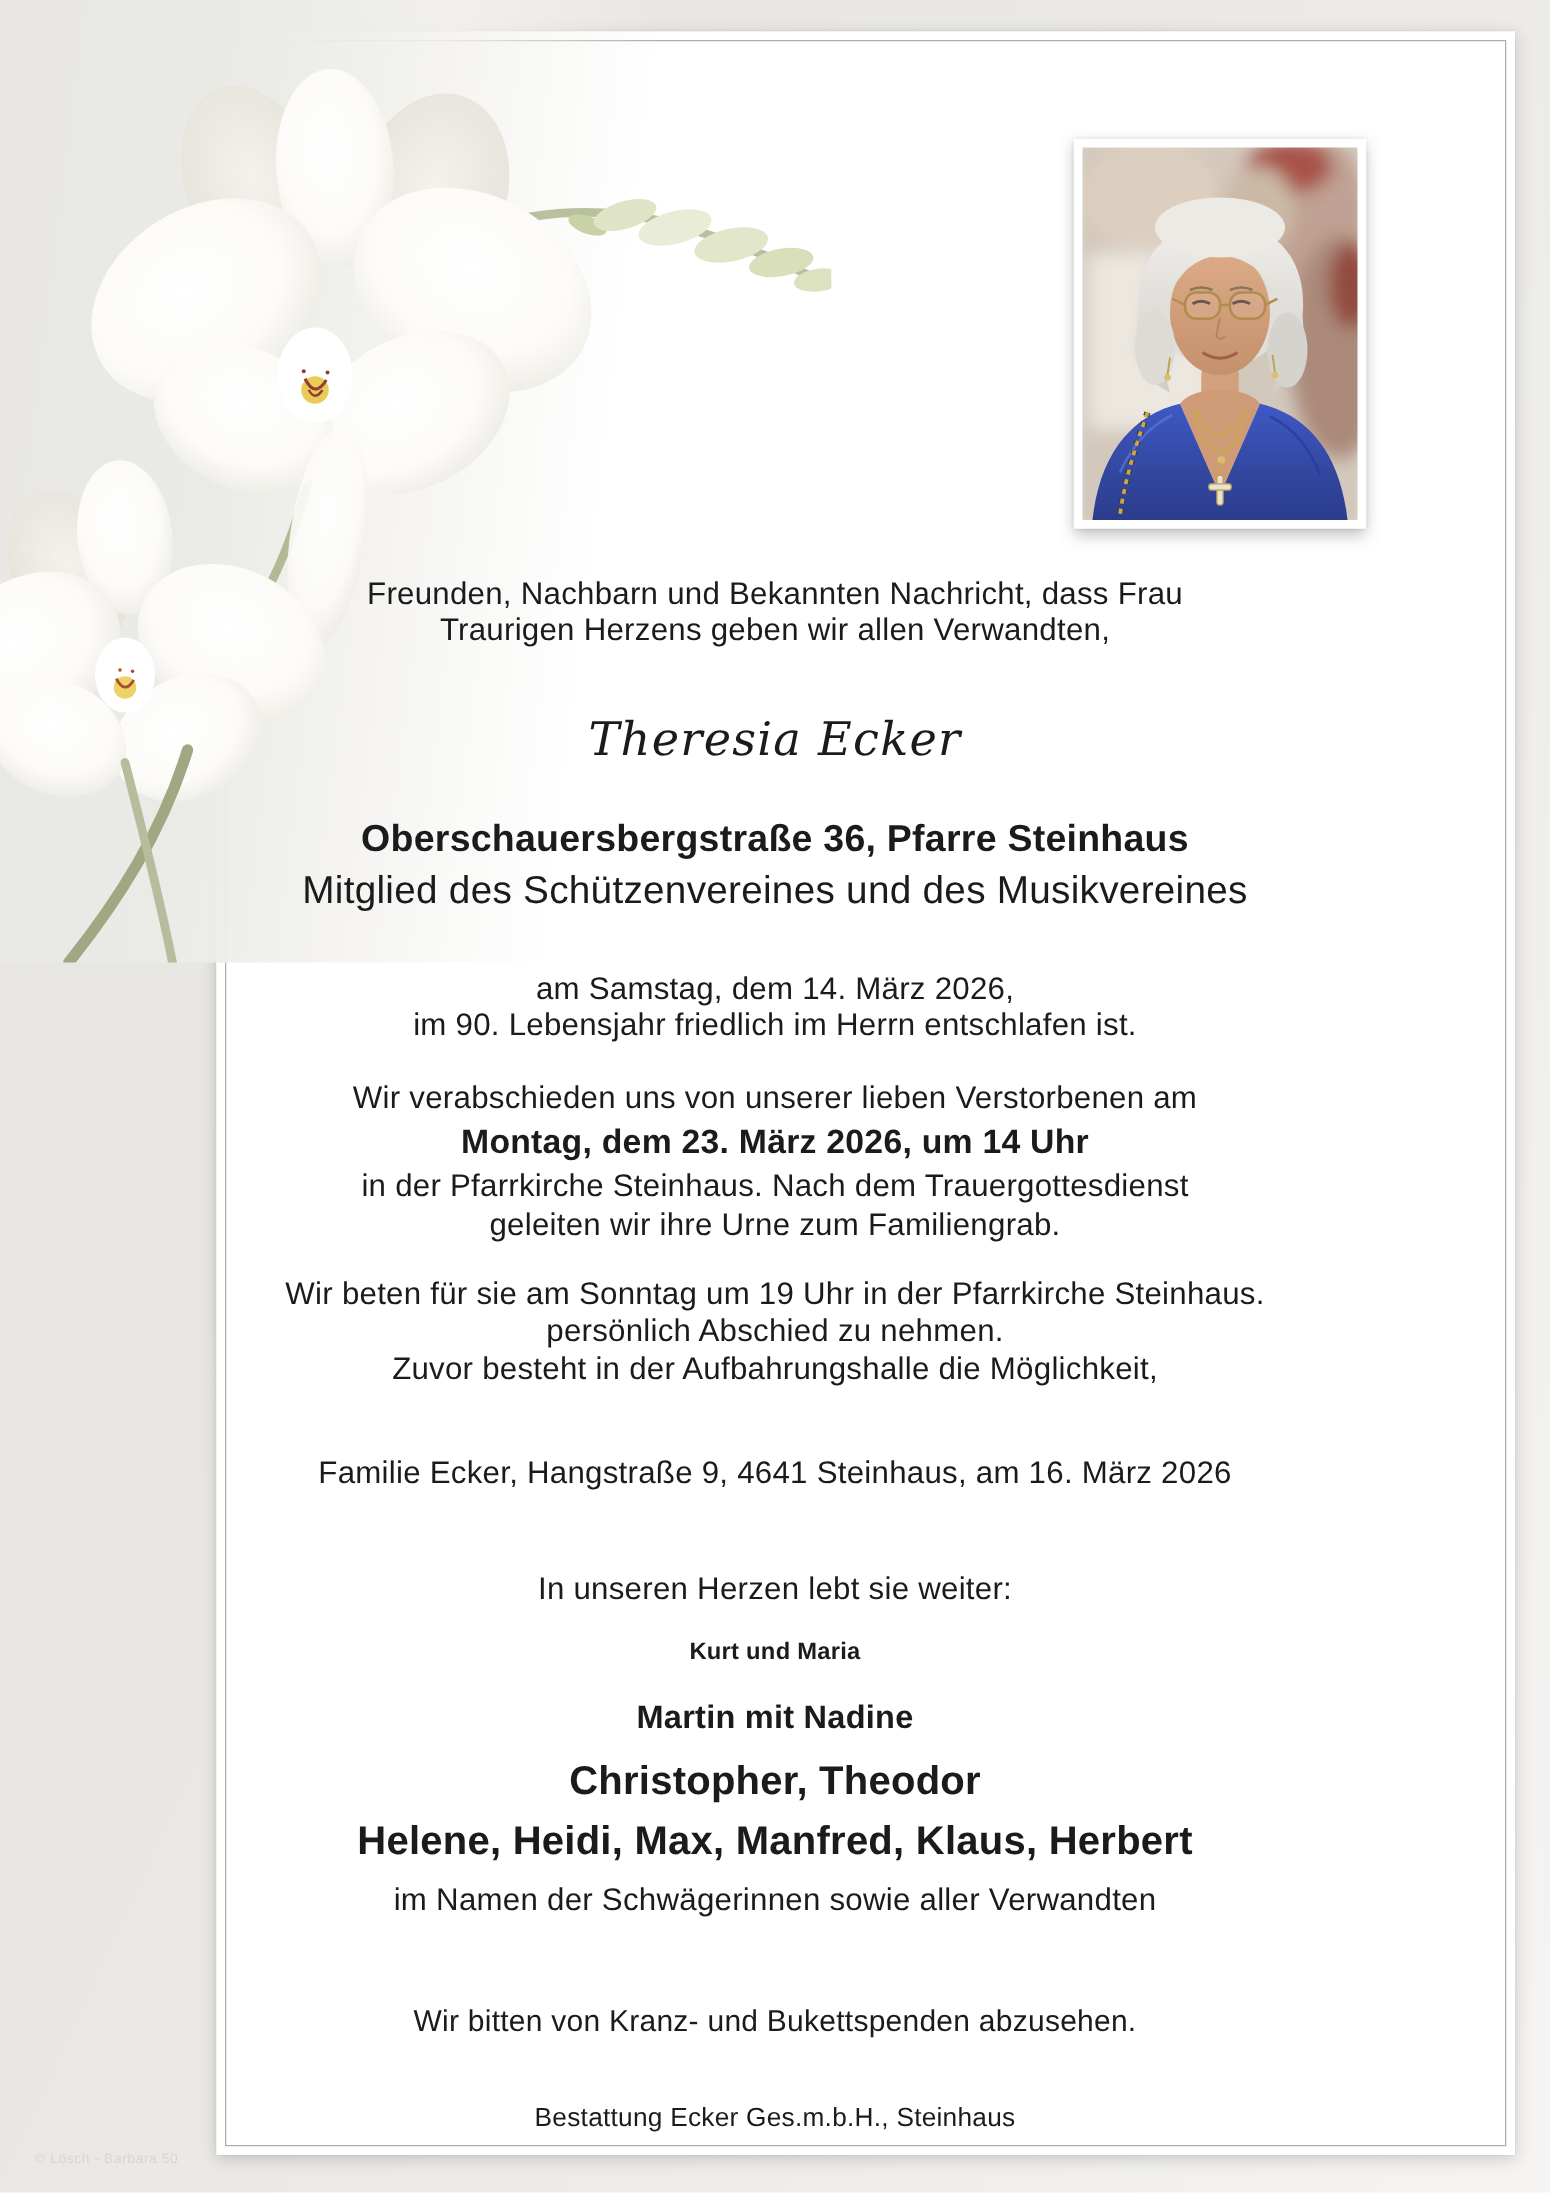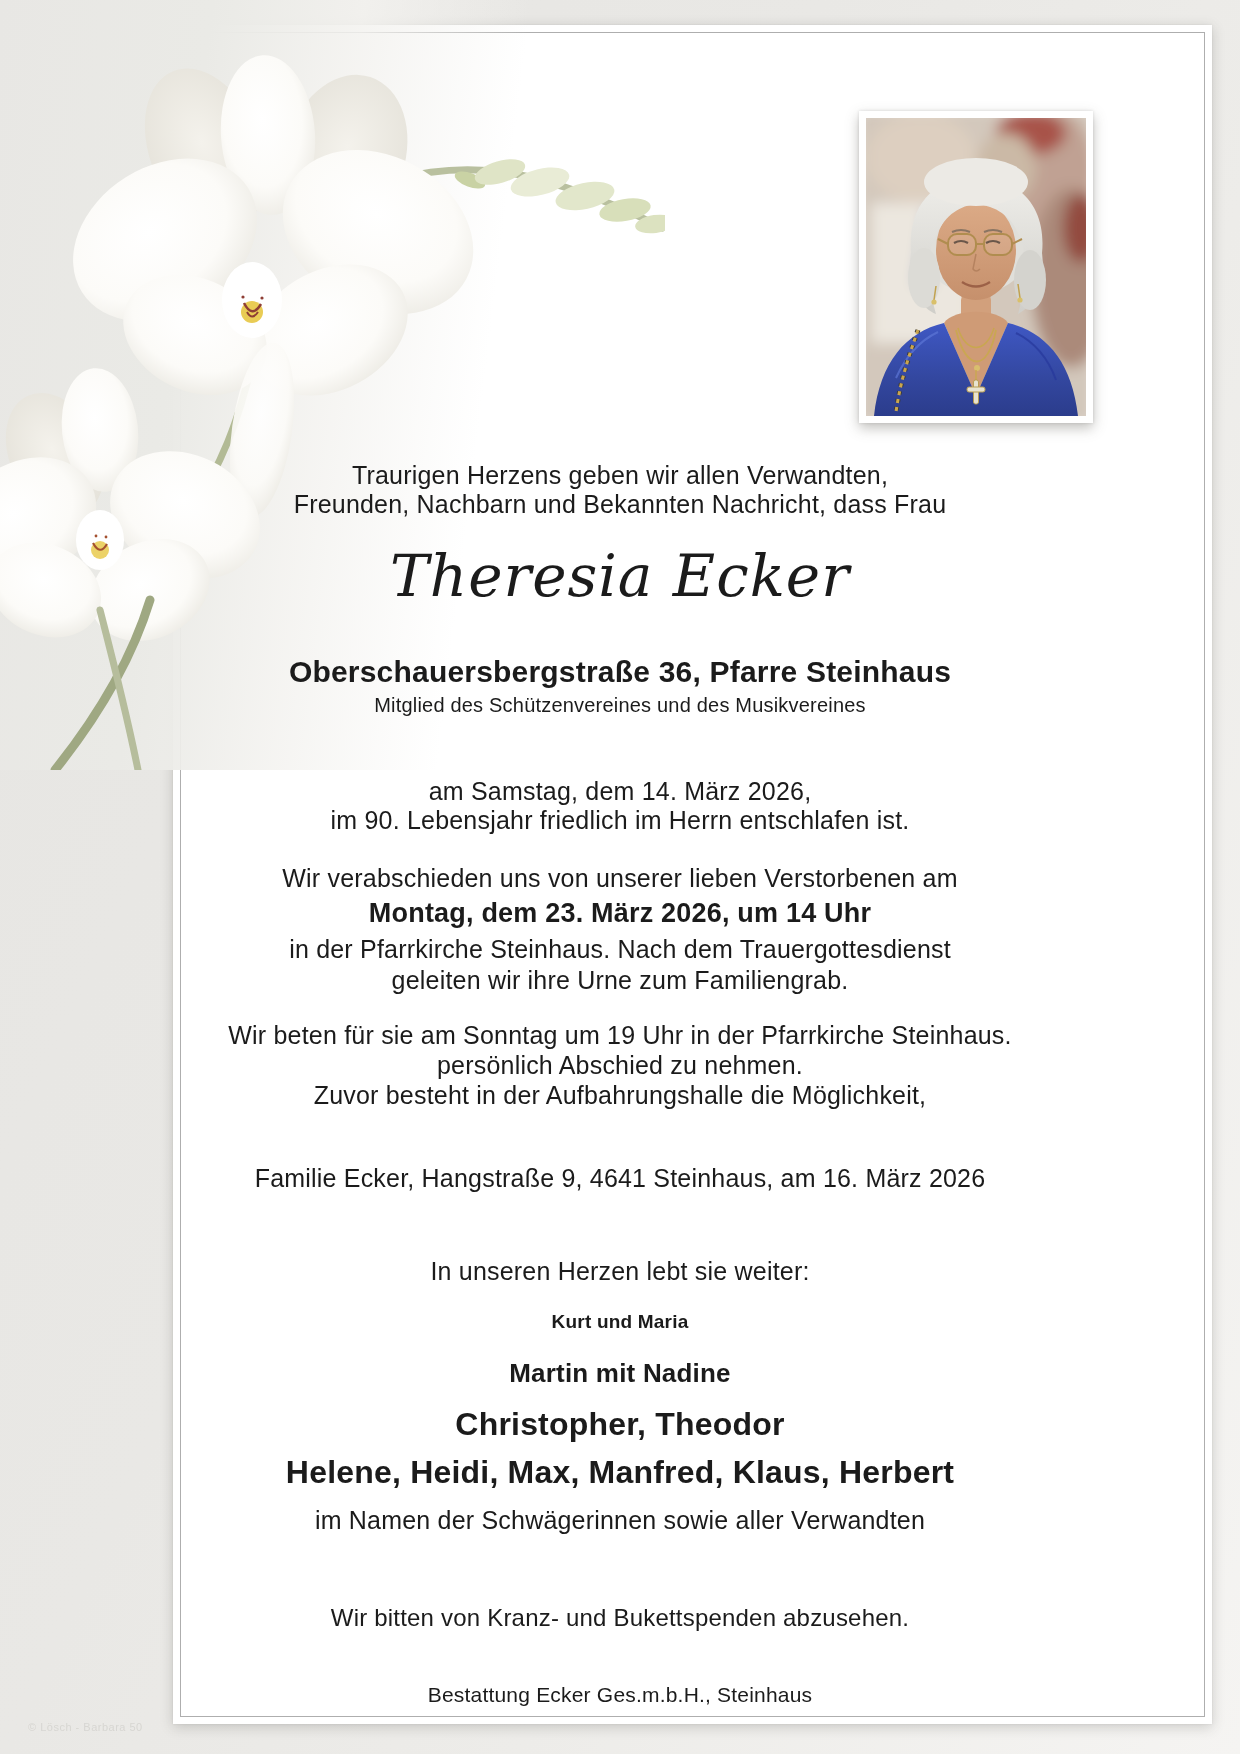--- a/index.html
+++ b/index.html
@@ -18,24 +18,24 @@
   .orchid svg{position:absolute;inset:0;}
   .photo-frame{
     position:absolute;left:859px;top:111px;width:234px;height:312px;z-index:4;
     background:#fff;box-sizing:border-box;padding:7px;
     box-shadow:0 5px 12px rgba(80,76,70,.35),0 0 3px rgba(0,0,0,.12);
   }
   .photo-frame svg{display:block;width:220px;height:298px;}
   .t{position:absolute;left:184px;width:872px;text-align:center;z-index:6;letter-spacing:.2px;}
   .fs25{font-size:25px;line-height:29px;}
   .b{font-weight:bold;}
-  .name{top:536px;font-family:"DejaVu Serif",serif;font-style:italic;font-size:58px;line-height:80px;letter-spacing:1px;}
+  .name{top:552px;font-family:"DejaVu Serif",serif;font-style:italic;font-size:37px;line-height:80px;letter-spacing:1px;}
   .intro{top:461px;}
   .address{top:655px;font-size:30px;}
-  .membership{top:694px;font-size:20px;}
+  .membership{top:694px;font-size:31px;}
   .death{top:777px;}
   .farewell{top:864px;}
   .montag{top:898px;font-size:27px;}
   .funeral{top:934px;line-height:31px;}
   .prayer{top:1020px;line-height:30px;}
   .family{top:1164px;}
   .remember{top:1257px;}
   .m1{top:1311px;font-size:19px;}
   .m2{top:1358px;font-size:26px;}
   .m3{top:1406px;font-size:32px;}
@@ -174,22 +174,22 @@
       <path d="M110 252 L110 266" stroke="#caa752" stroke-width="1.5"></path>
       <rect x="107.5" y="262" width="5" height="24" rx="2" fill="#e8e3d0" stroke="#b89d52" stroke-width="1"></rect>
       <rect x="101" y="269" width="18" height="5" rx="2" fill="#e8e3d0" stroke="#b89d52" stroke-width="1"></rect>
       <path d="M52 212 C42 240 34 265 30 294" stroke="#3a3a3a" stroke-width="5" fill="none" stroke-dasharray="3 5"></path>
       <path d="M52 212 C42 240 34 265 30 294" stroke="#caa64e" stroke-width="3" fill="none" stroke-dasharray="4 4"></path>
     </g>
   </svg>
 </div>
 
 <div class="t intro fs25">
+  <div>Freunden, Nachbarn und Bekannten Nachricht, dass Frau</div>
   <div>Traurigen Herzens geben wir allen Verwandten,</div>
-  <div>Freunden, Nachbarn und Bekannten Nachricht, dass Frau</div>
 </div>
 
 <div class="t name">Theresia Ecker</div>
 
 <div class="t address b">Oberschauersbergstraße 36, Pfarre Steinhaus</div>
 <div class="t membership">Mitglied des Schützenvereines und des Musikvereines</div>
 
 <div class="t death fs25">
   <div>am Samstag, dem 14. März 2026,</div>
   <div>im 90. Lebensjahr friedlich im Herrn entschlafen ist.</div>

